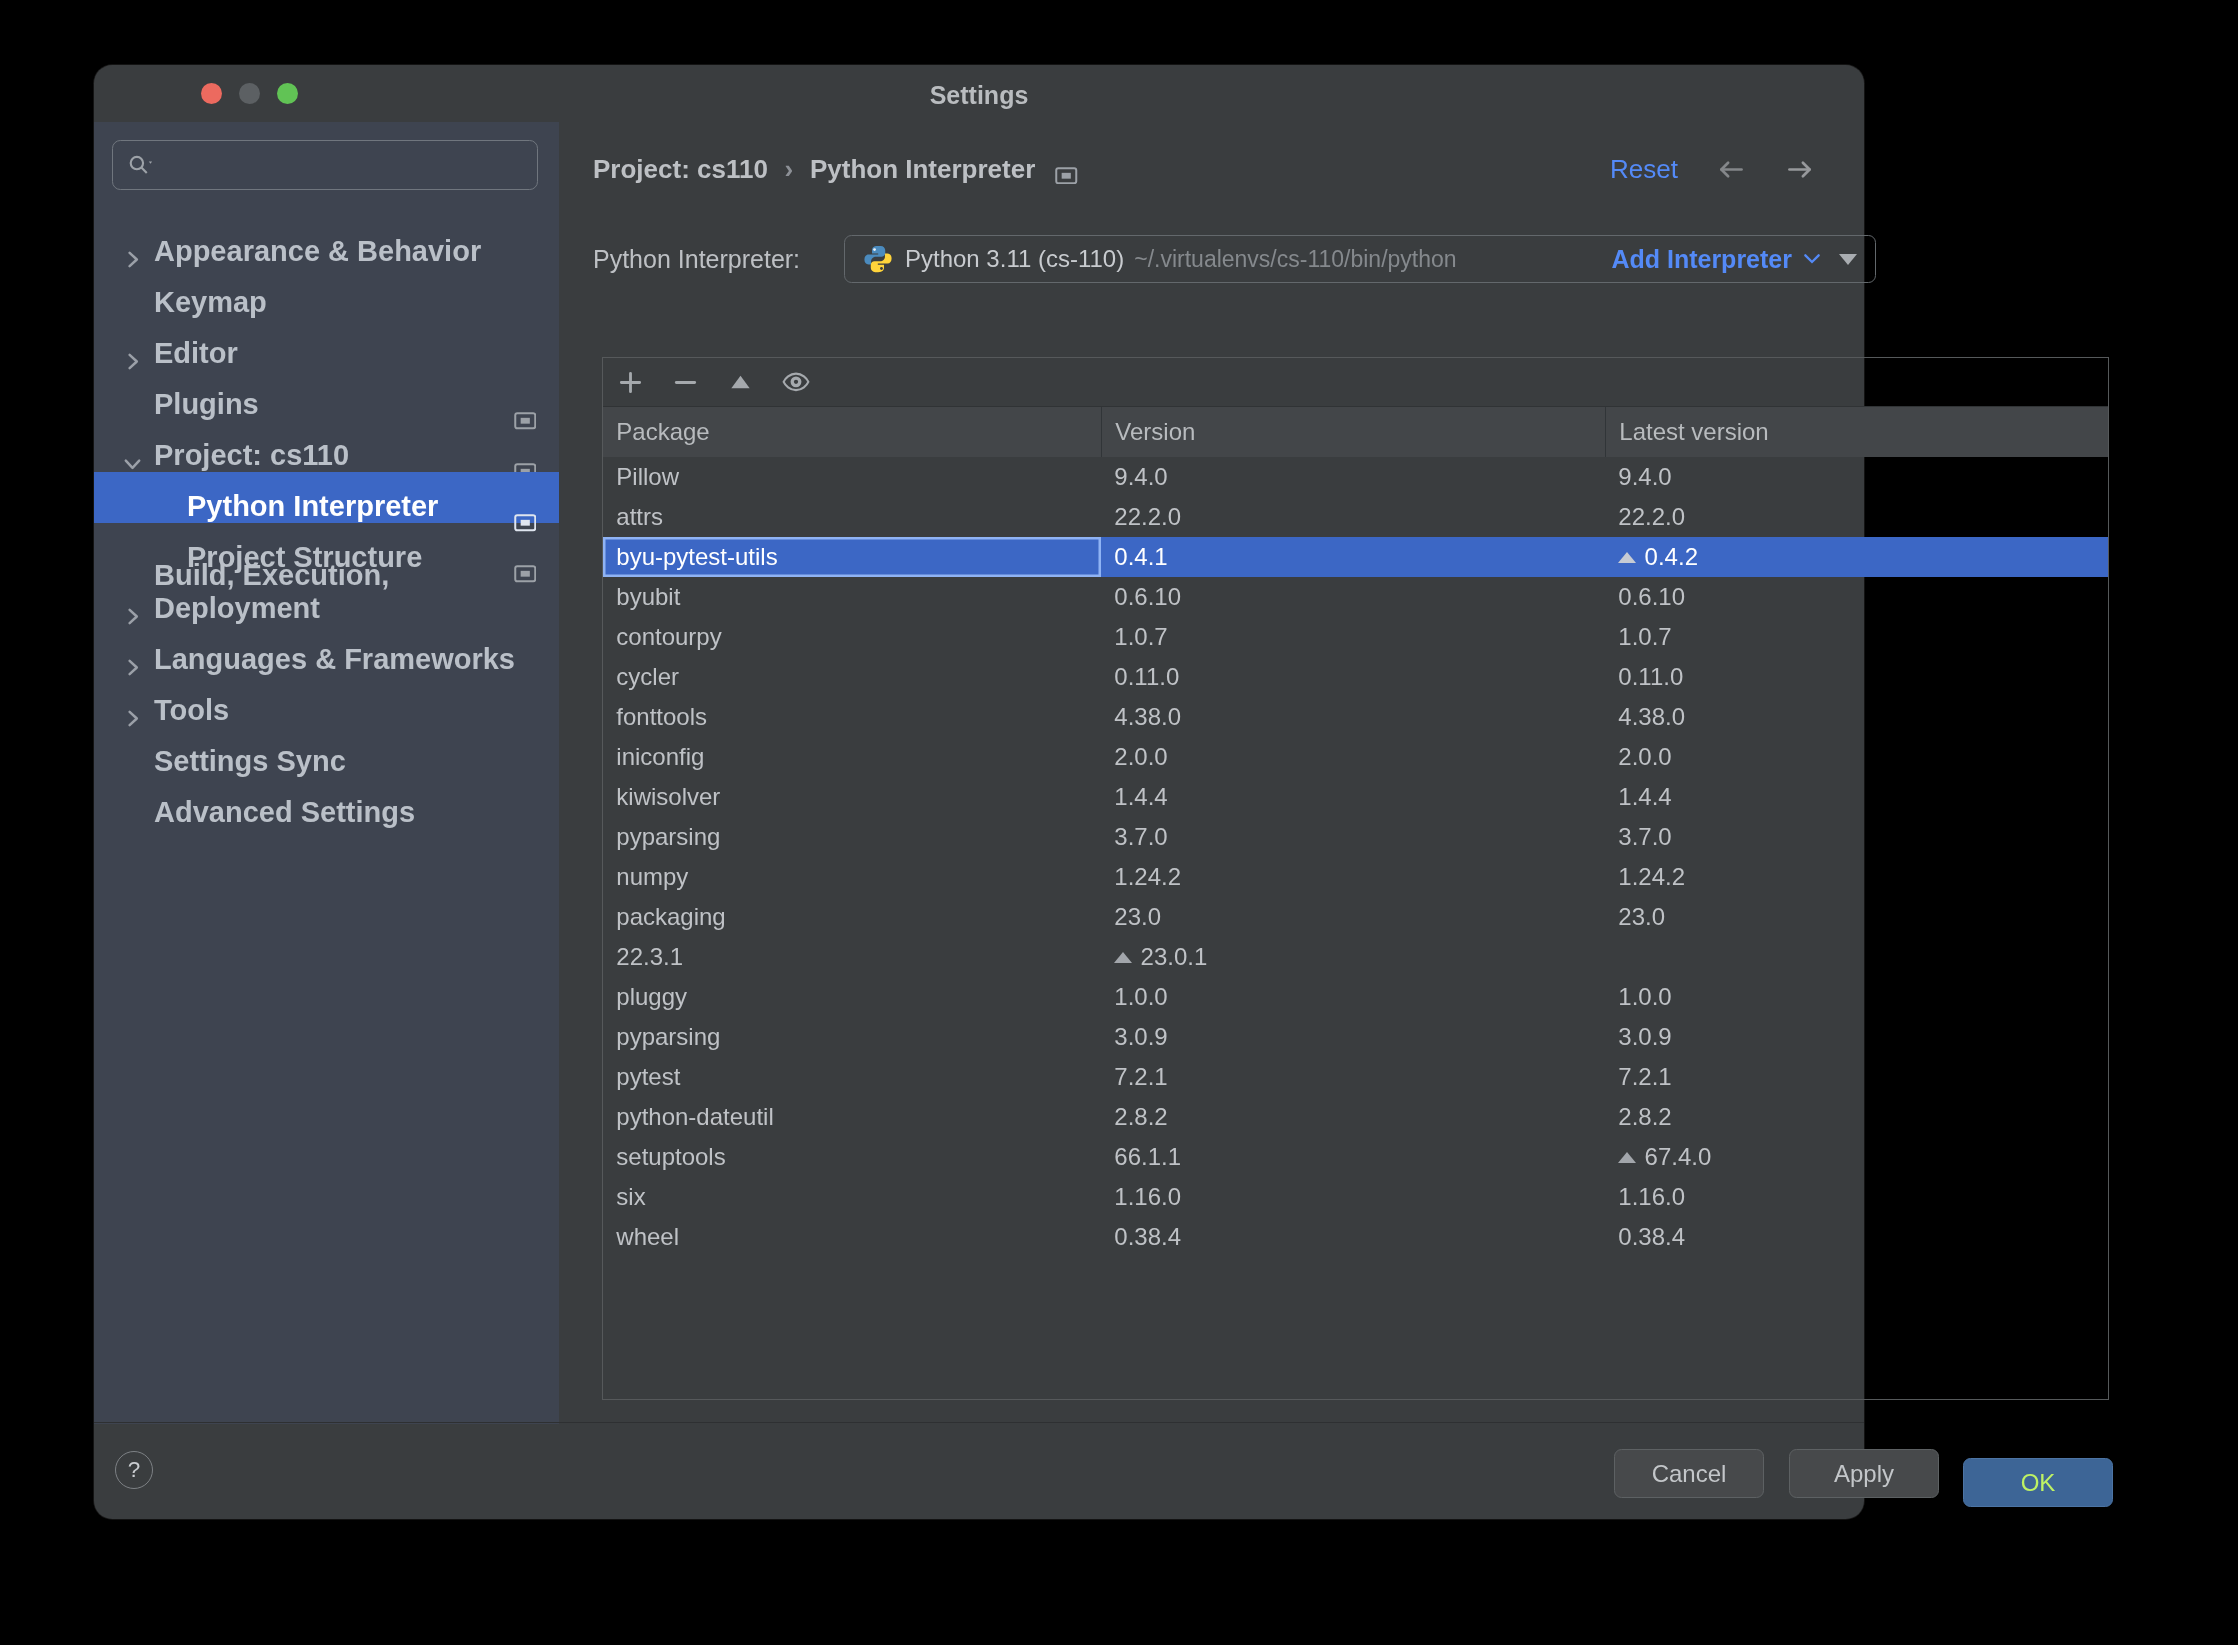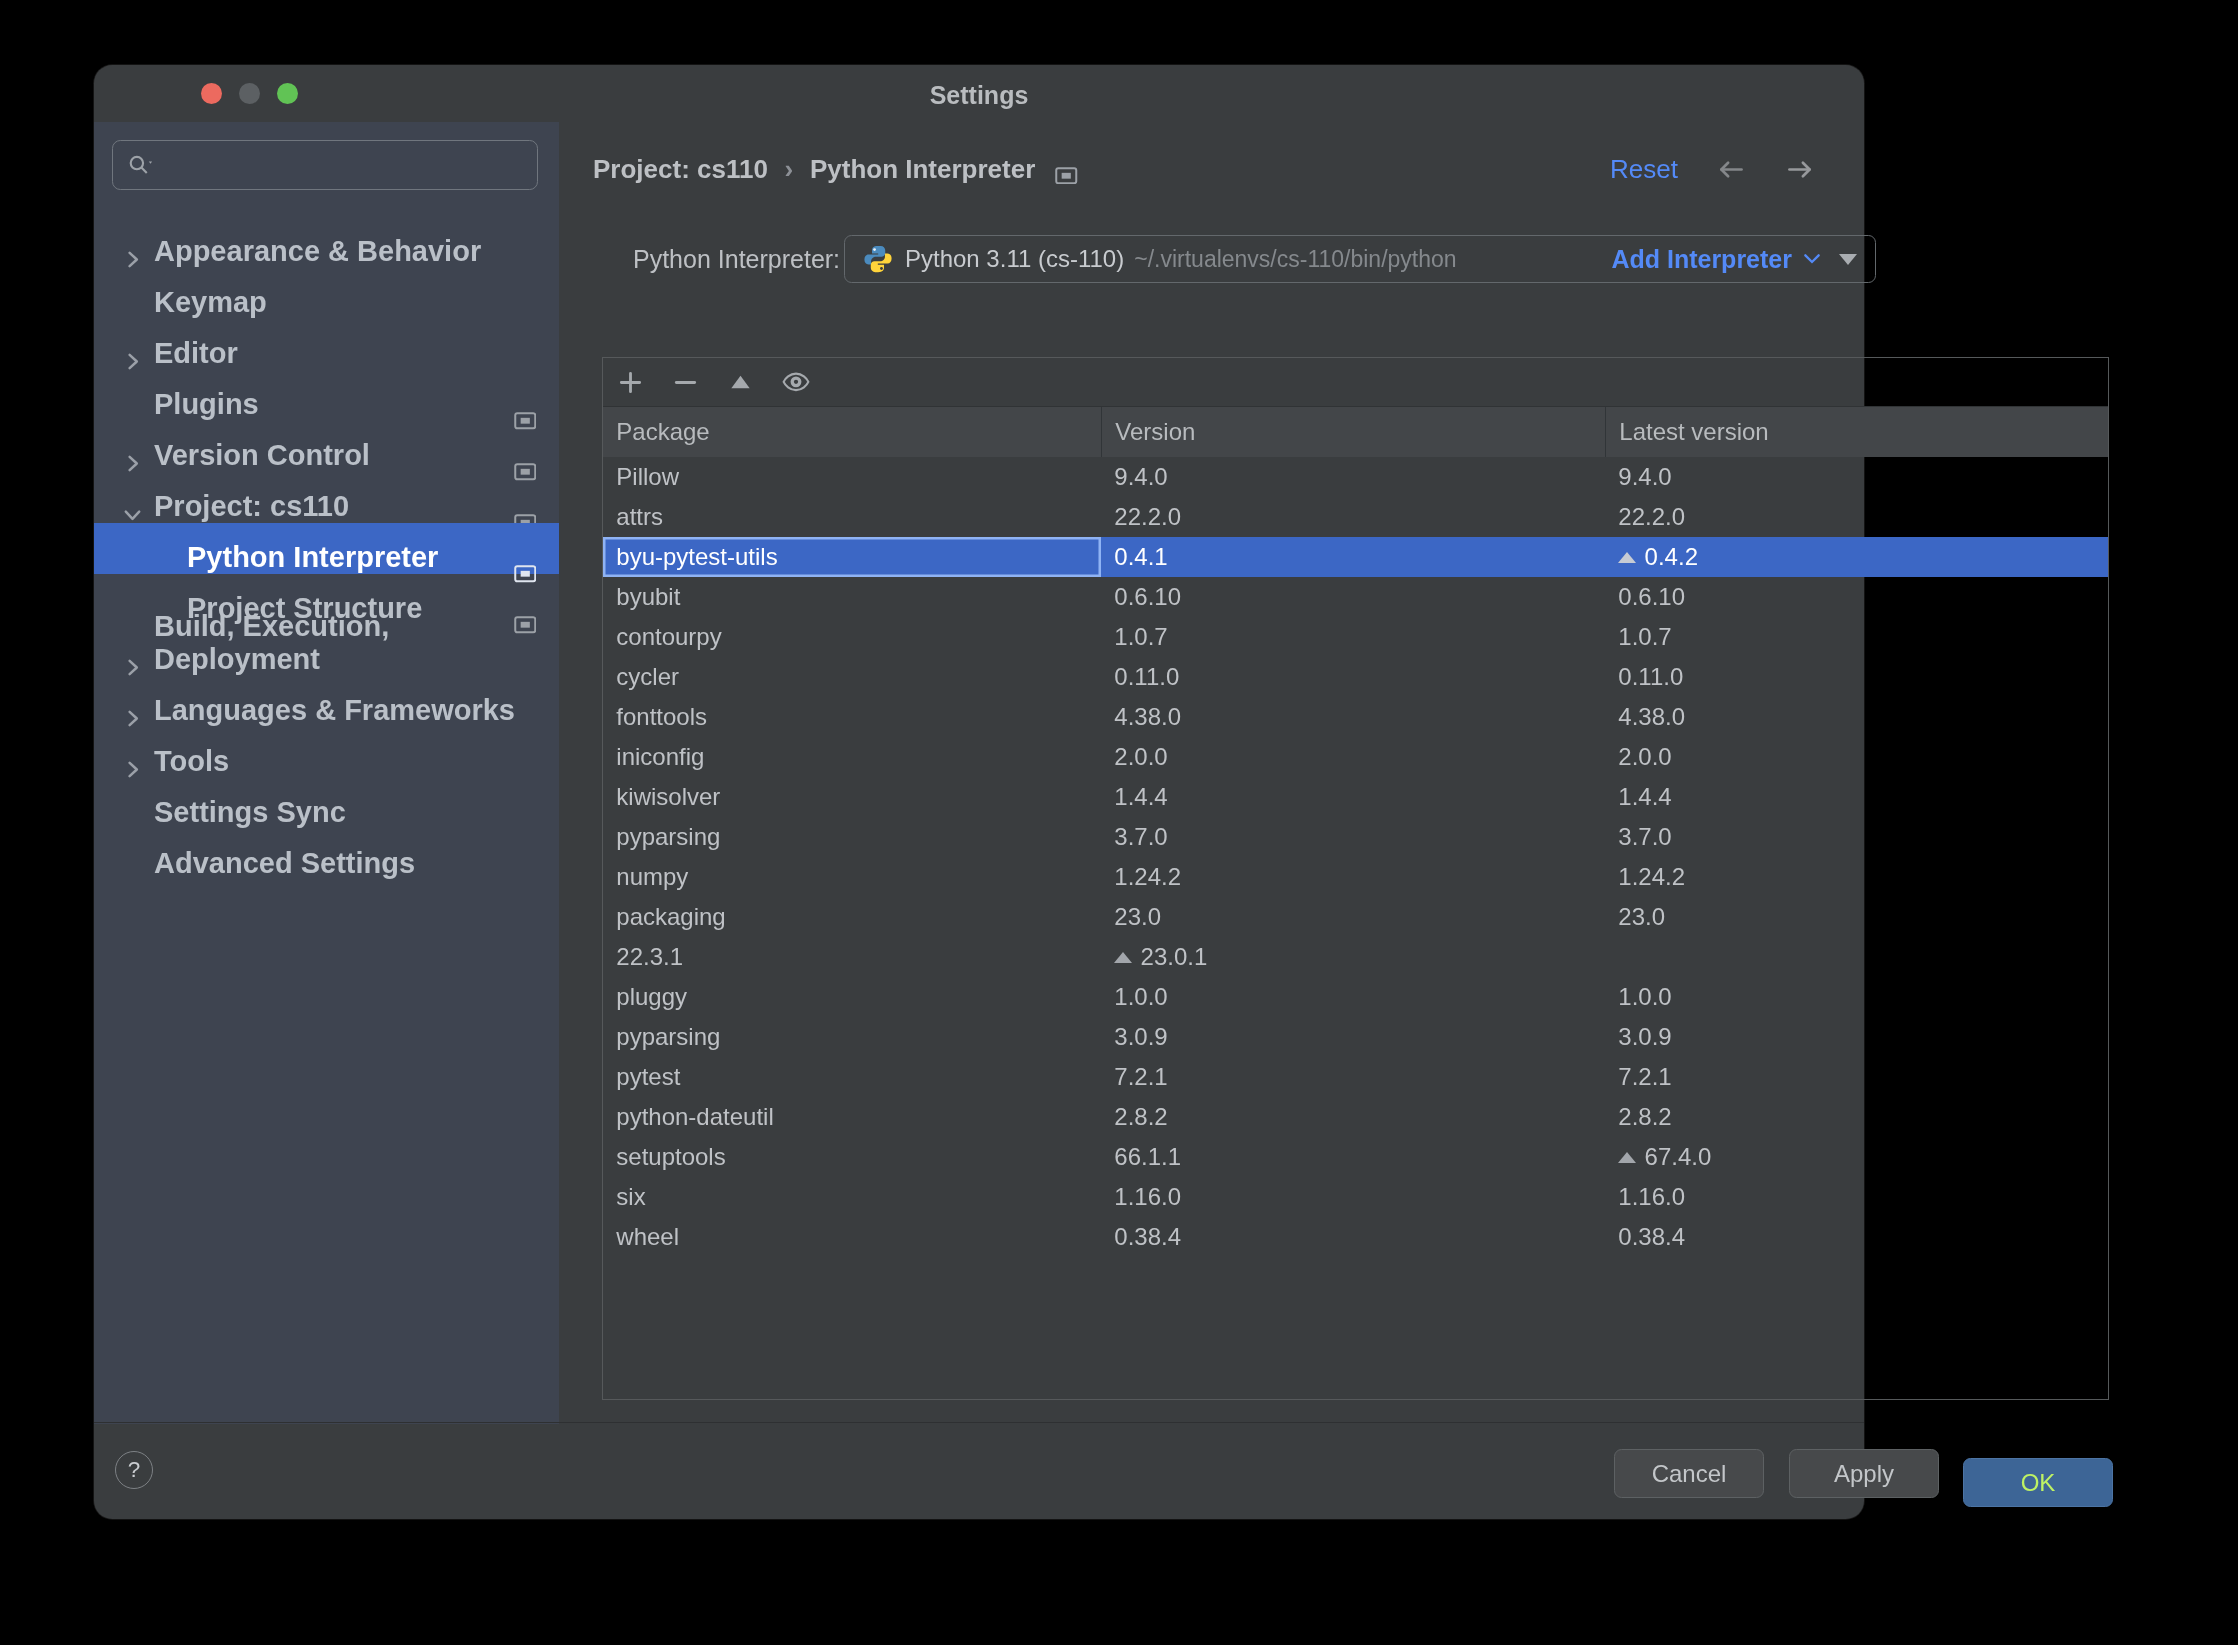--- a/index.html
+++ b/index.html
@@ -41,21 +41,21 @@
           gap:16.7px;color:#bdc0c4;font-size:26px;font-weight:bold;}
   .crumb-sep{color:#8c9096;font-weight:bold;}
   .crumb-badge{width:22.5px;height:17.5px;color:#9ca1a7;margin-left:3.3px;}
   .header-right{position:absolute;right:48px;top:79px;height:50px;display:flex;align-items:center;gap:37px;}
   .reset{color:var(--accent_link);font-size:26px;font-weight:normal;cursor:pointer;}
   .nav-arrow{width:32px;height:23px;}
   .nav-back{color:#84878a;}
   .nav-fwd{color:#97999c;}
   
   .interp-label{position:absolute;left:499px;top:170px;height:48px;line-height:48px;
-                color:#bdc0c4;font-size:25px;margin-left:40px;}
+                color:#bdc0c4;font-size:25px;}
   .dropdown{position:absolute;left:750px;top:170px;width:1032px;height:48px;box-sizing:border-box;
             border:1.7px solid #63686c;border-radius:7.5px;display:flex;align-items:center;
             padding:0 18.3px;cursor:pointer;}
   .dd-name{color:#c8cbcf;font-size:24px;margin-left:11.7px;white-space:nowrap;}
   .dd-path{color:var(--text_dim);font-size:23px;margin-left:10px;white-space:nowrap;}
   .dd-caret{margin-left:auto;width:0;height:0;border-left:9.2px solid transparent;
             border-right:9.2px solid transparent;border-top:11.7px solid #a9adb1;}
   .add-int{position:absolute;right:42px;top:170px;height:48px;display:flex;align-items:center;
            gap:10px;color:var(--accent_link);font-size:25px;font-weight:bold;cursor:pointer;}
   .add-int svg{width:20px;height:13.3px;}
@@ -144,34 +144,20 @@
 
     <span class="side-label">Plugins</span>
     <span class="badge">
       <svg width="22.5" height="17.5" viewBox="0 0 27 21" fill="none">
                 <rect x="1.5" y="1.5" width="24" height="18" rx="2.5" stroke="currentColor" stroke-width="2.4"></rect>
                 <rect x="8" y="7" width="11" height="7" fill="currentColor"></rect>
               </svg>
     </span>
   </div>
 
-  <div class="side-item has-chev has-badge">
-    <span class="chev">
-      <svg width="23" height="23" viewBox="0 0 24 24" fill="none" stroke="currentColor" stroke-width="2.6" stroke-linecap="round" stroke-linejoin="round">
-                <polyline points="9 5 16.5 12 9 19"></polyline>
-              </svg>
-    </span>
-    <span class="side-label">Version Control</span>
-    <span class="badge">
-      <svg width="22.5" height="17.5" viewBox="0 0 27 21" fill="none">
-                <rect x="1.5" y="1.5" width="24" height="18" rx="2.5" stroke="currentColor" stroke-width="2.4"></rect>
-                <rect x="8" y="7" width="11" height="7" fill="currentColor"></rect>
-              </svg>
-    </span>
-  </div>
 
   <div class="side-item has-chev expanded has-badge">
     <span class="chev">
       <svg width="23" height="23" viewBox="0 0 24 24" fill="none" stroke="currentColor" stroke-width="2.6" stroke-linecap="round" stroke-linejoin="round">
                 <polyline points="9 5 16.5 12 9 19"></polyline>
               </svg>
     </span>
     <span class="side-label">Project: cs110</span>
     <span class="badge">
       <svg width="22.5" height="17.5" viewBox="0 0 27 21" fill="none">

